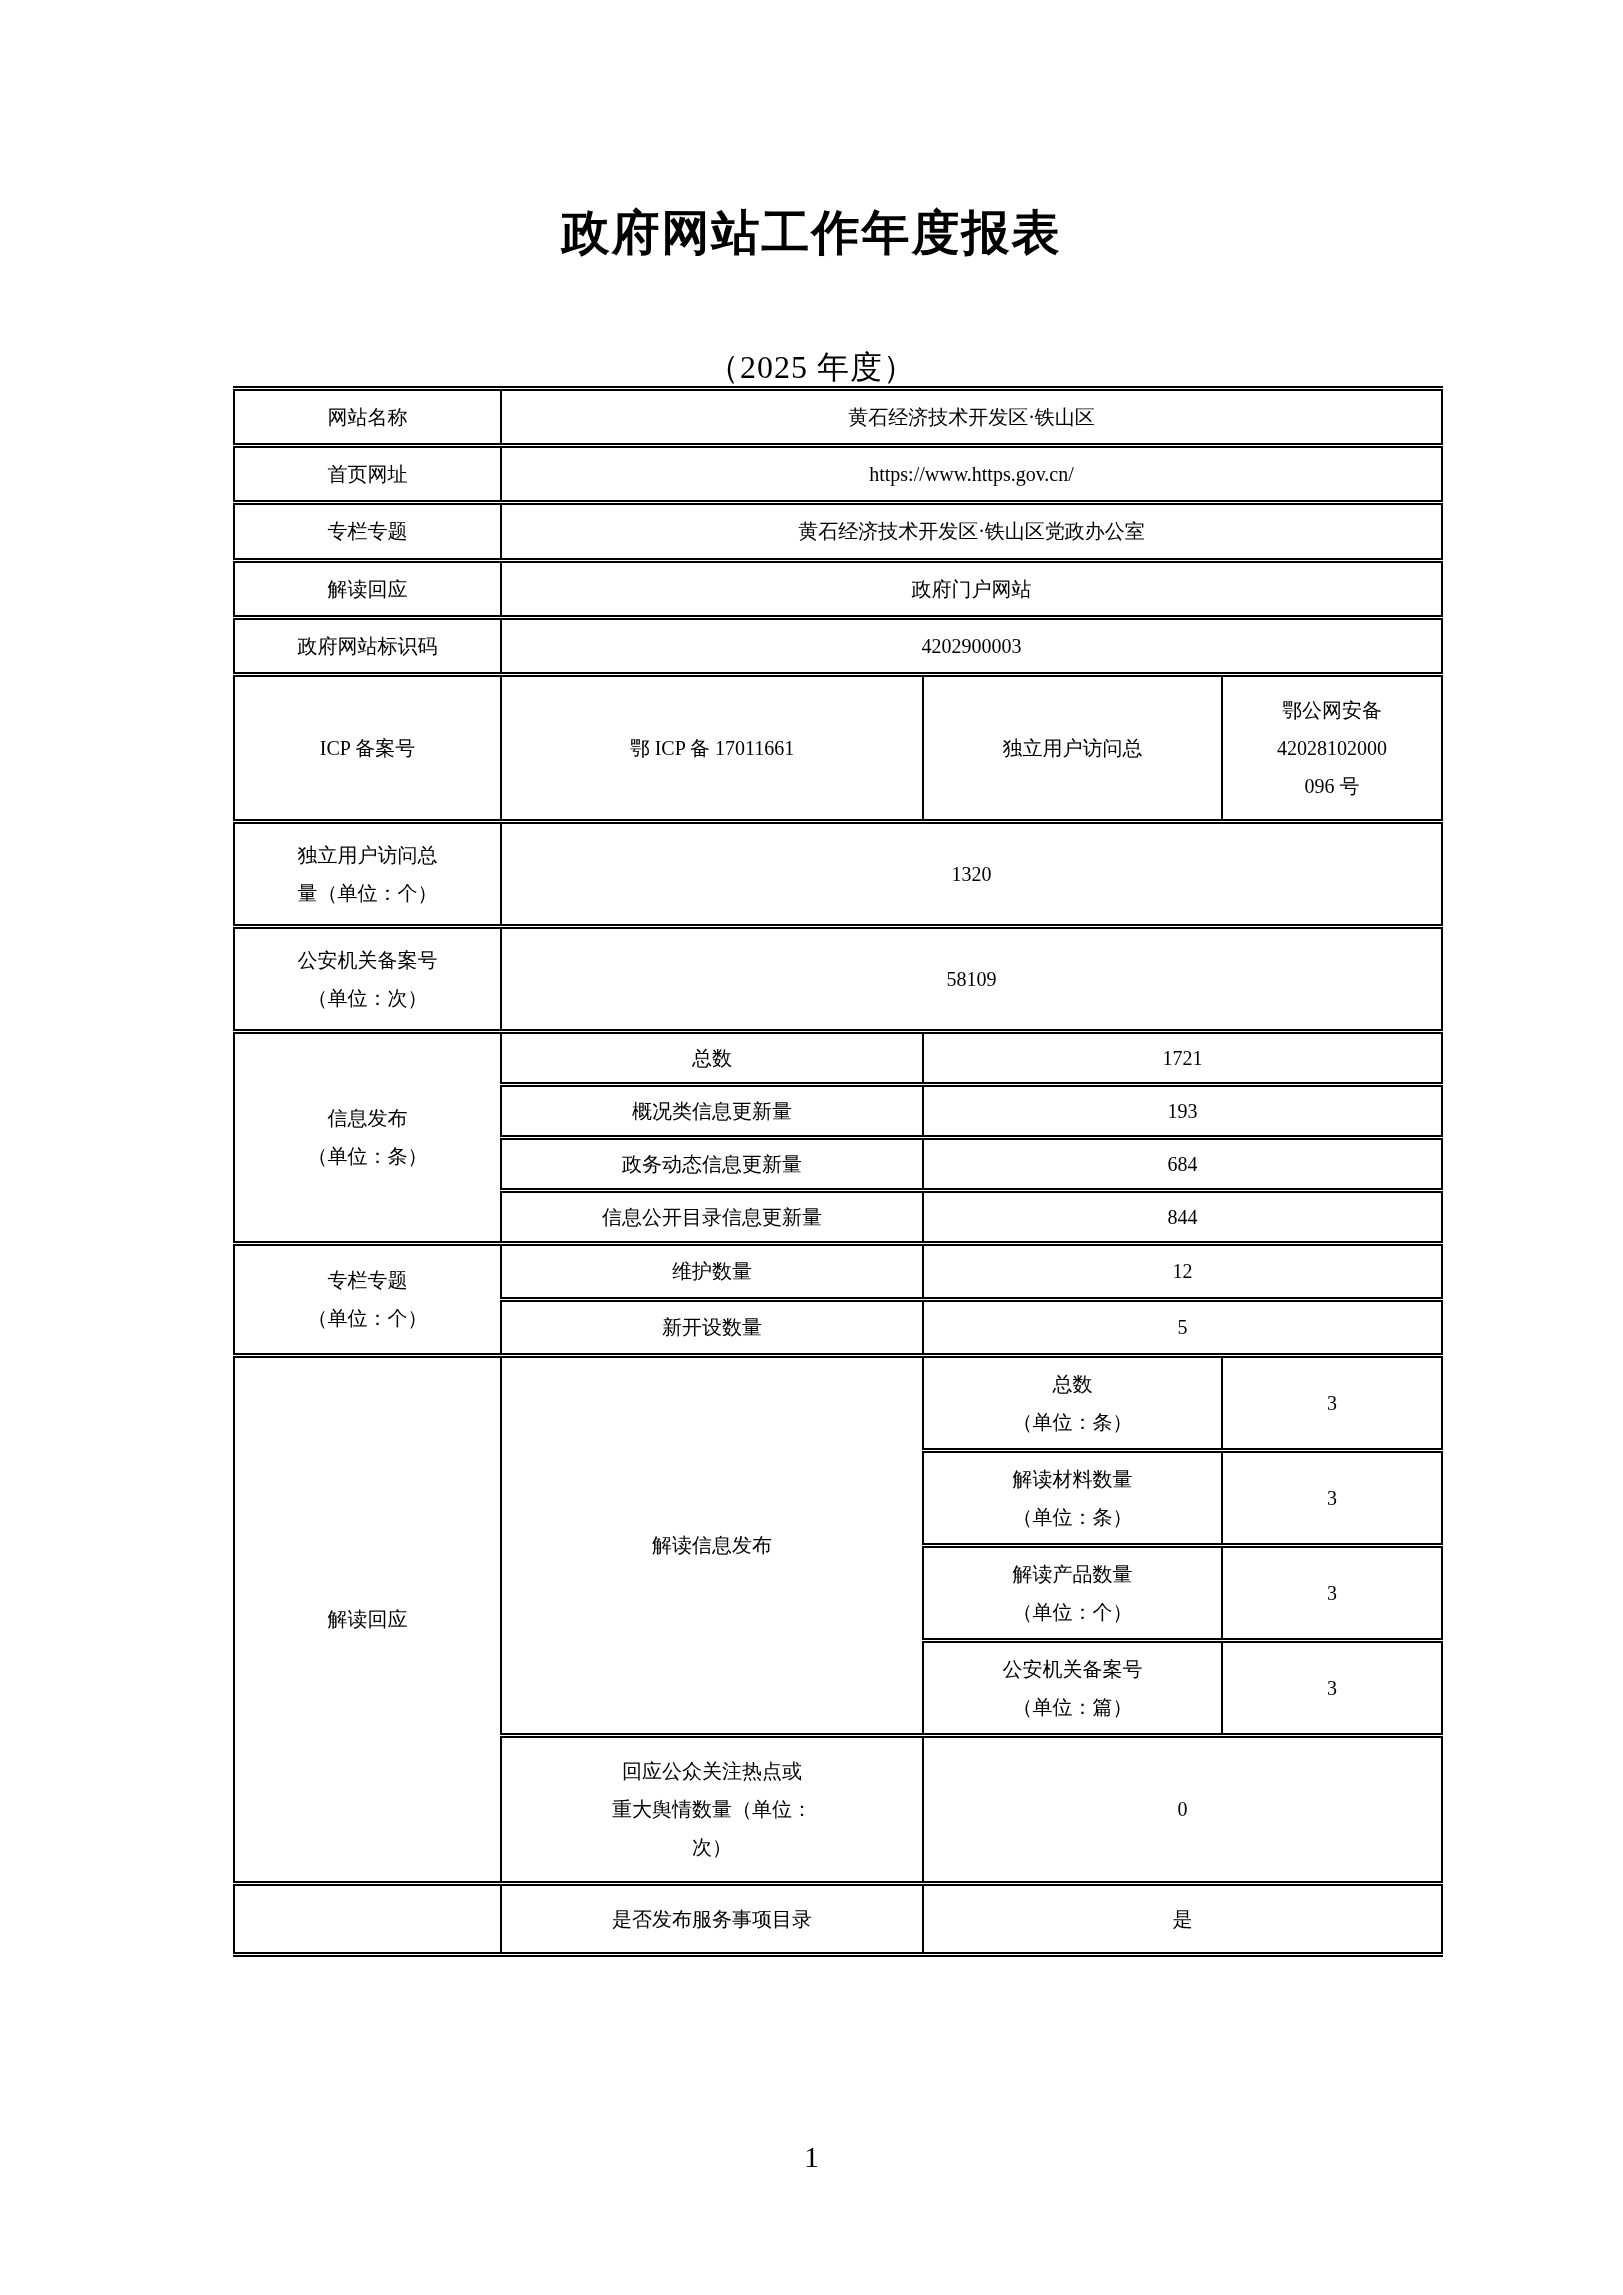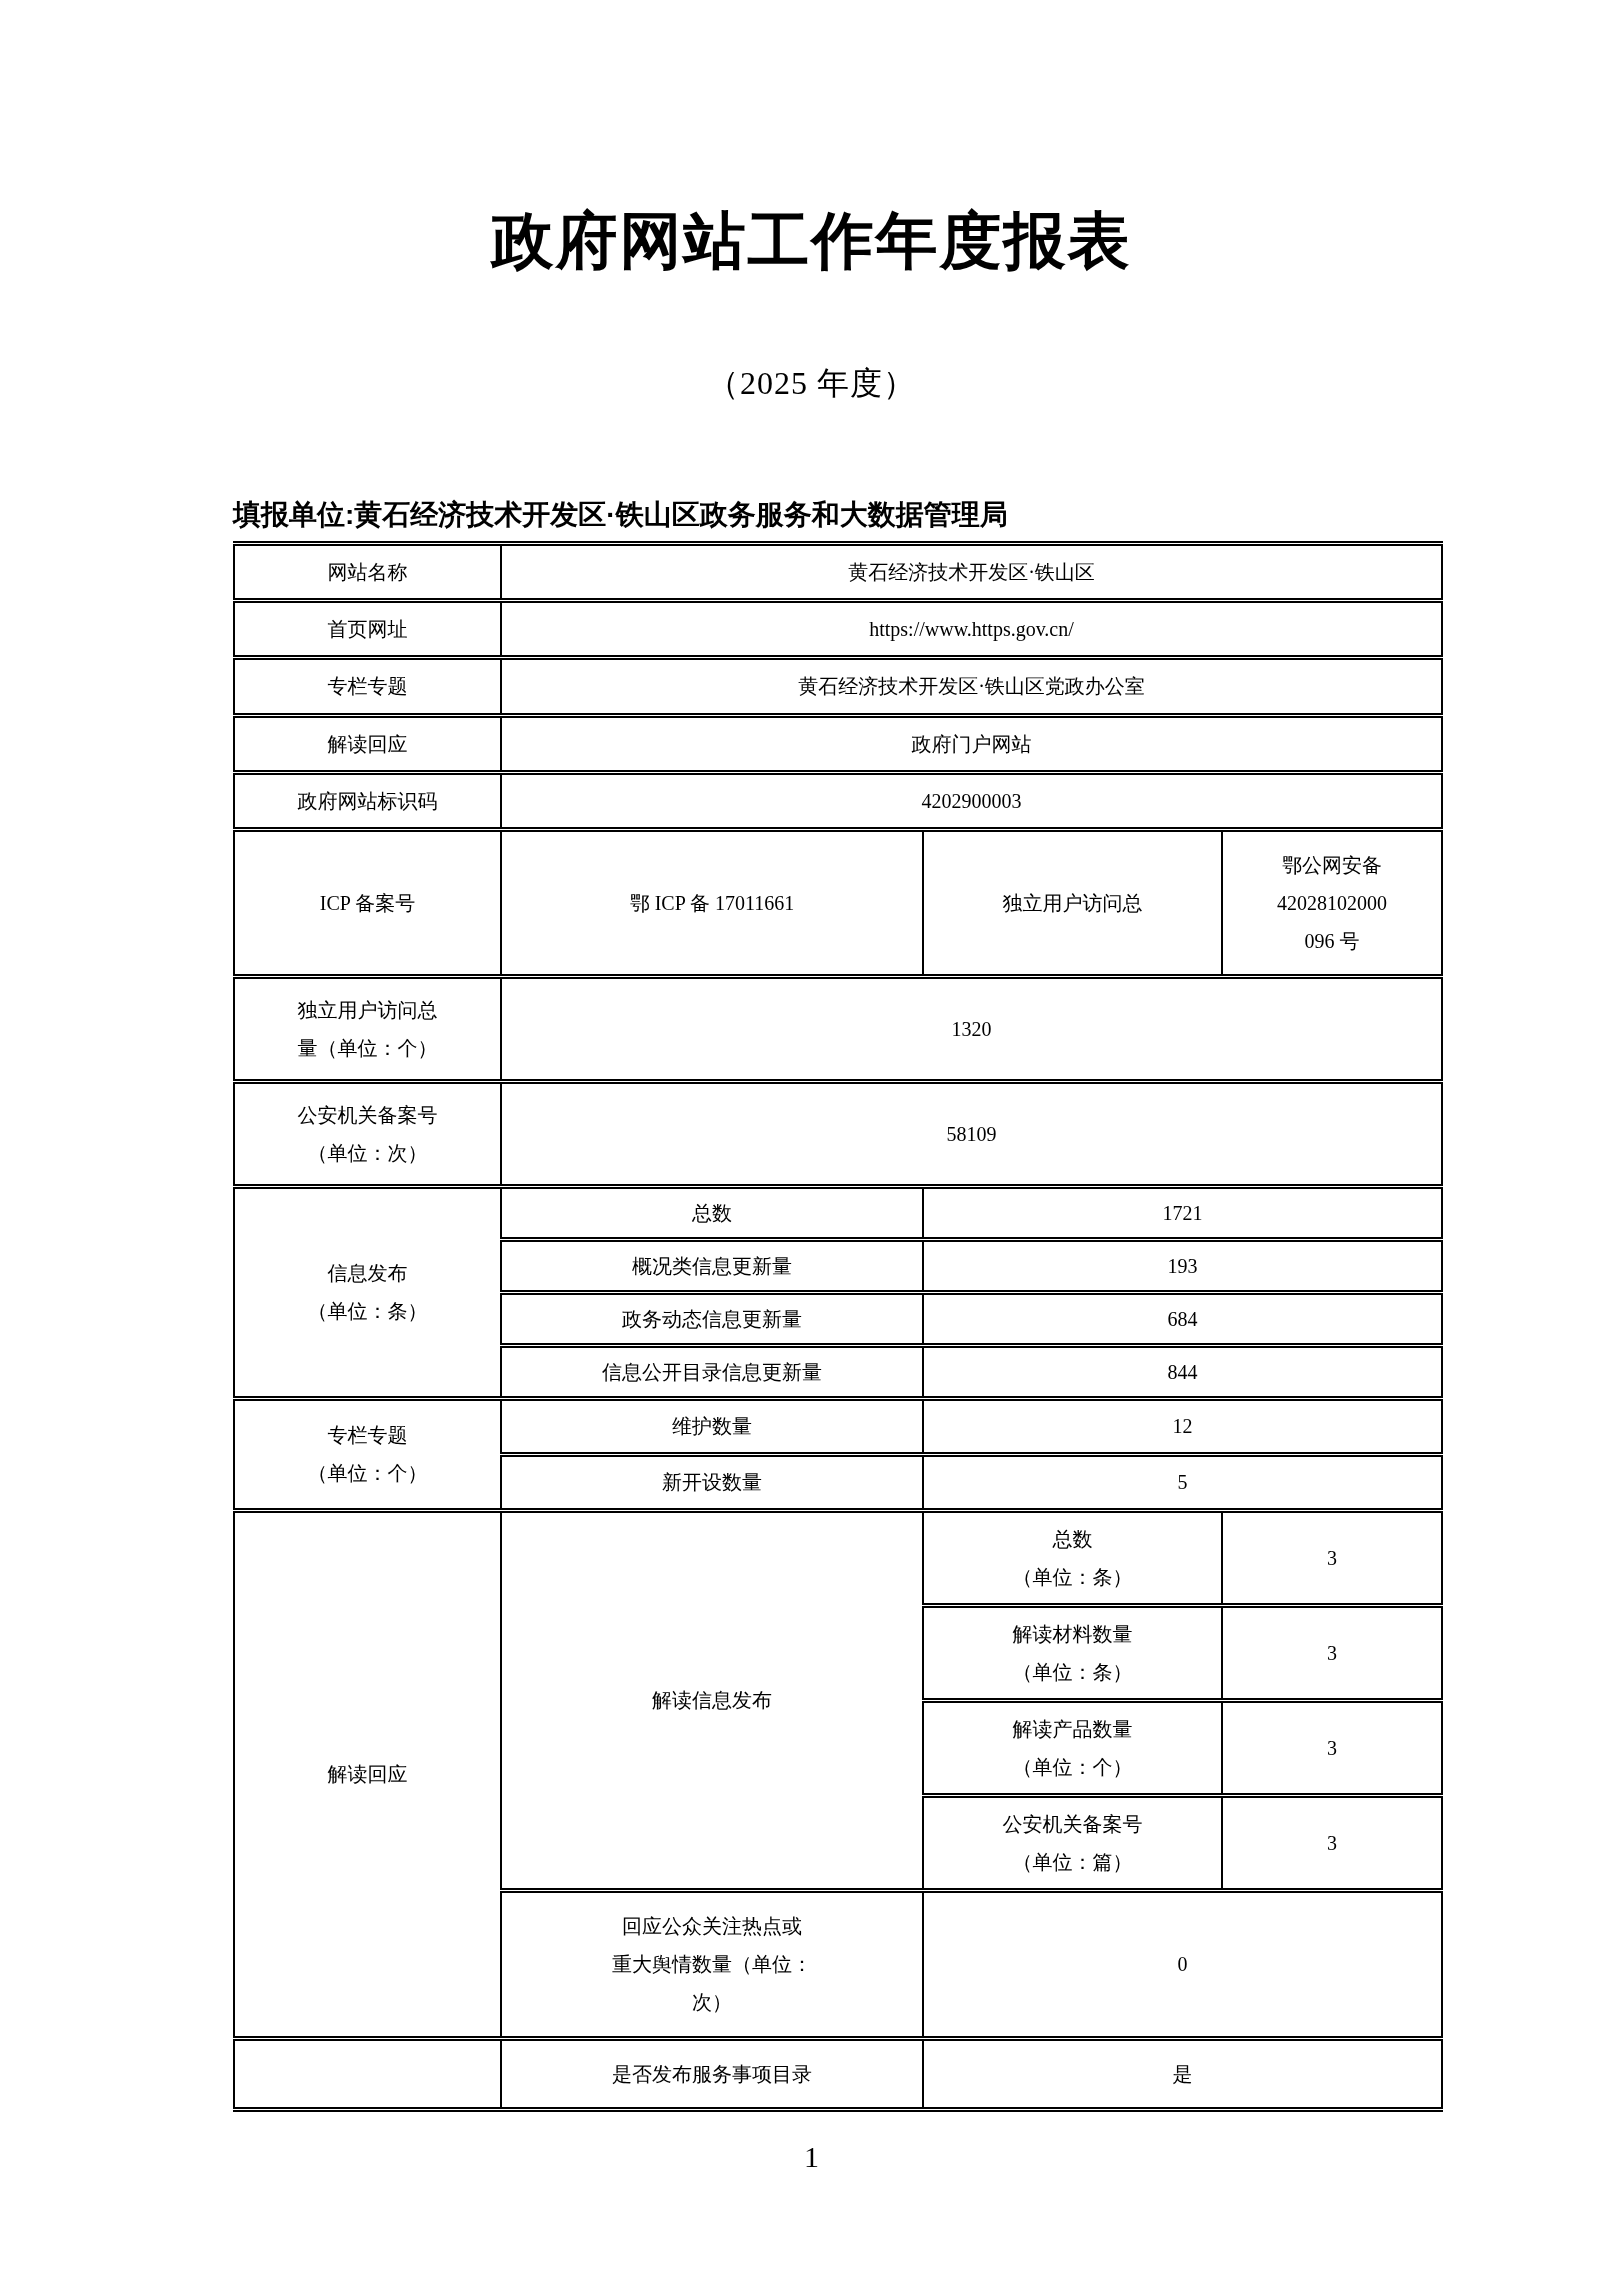--- a/index.html
+++ b/index.html
@@ -18,21 +18,21 @@
     width: 1623px;
     height: 2295px;
     overflow: hidden;
     position: relative;
   }
   .doc-title {
     padding-top: 204px;
     text-align: center;
     font-family: "Liberation Sans", "DejaVu Sans", sans-serif;
     font-weight: bold;
-    font-size: 62px;
+    font-size: 48px;
     letter-spacing: 2px;
     line-height: 1.2;
   }
   .doc-subtitle {
     margin-top: 86px;
     text-align: center;
     font-size: 32px;
     letter-spacing: 1px;
     line-height: 1.2;
   }
@@ -76,21 +76,20 @@
 </style>
 </head>
 <body>
 
 <div class="page">
 
   <div class="doc-title">政府网站工作年度报表</div>
 
   <div class="doc-subtitle">（2025 年度）</div>
 
-  <div class="report-unit">填报单位:黄石经济技术开发区·铁山区政务服务和大数据管理局</div>
 
   <table class="report">
     <colgroup>
       <col style="width:267px">
       <col style="width:422px">
       <col style="width:299px">
       <col style="width:220px">
     </colgroup>
 
     <tbody>

